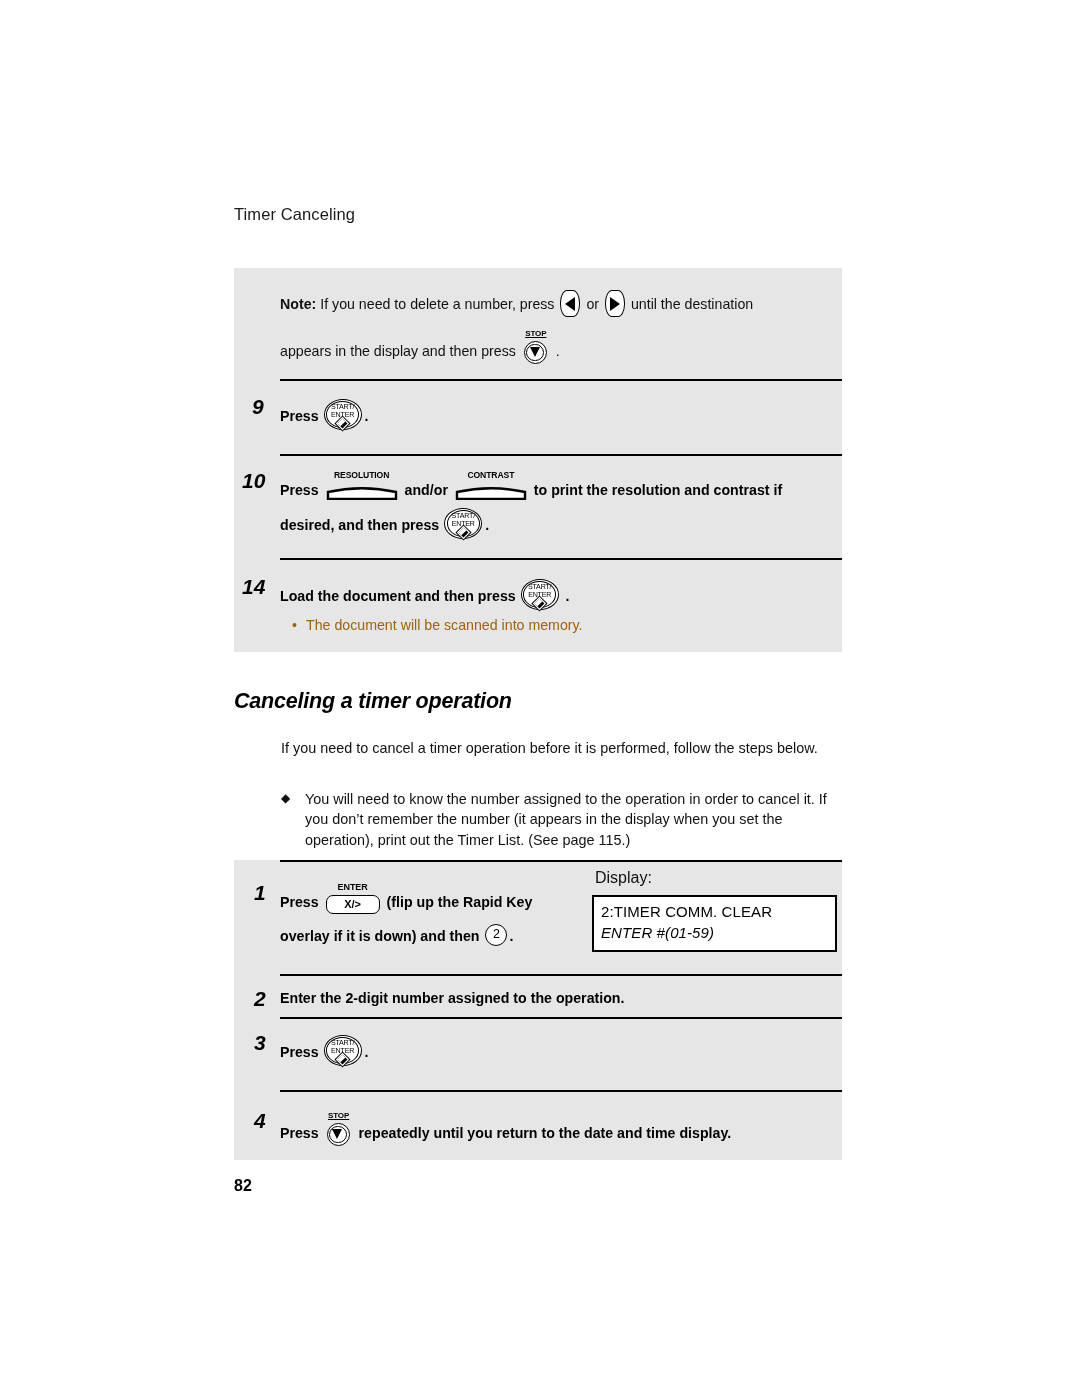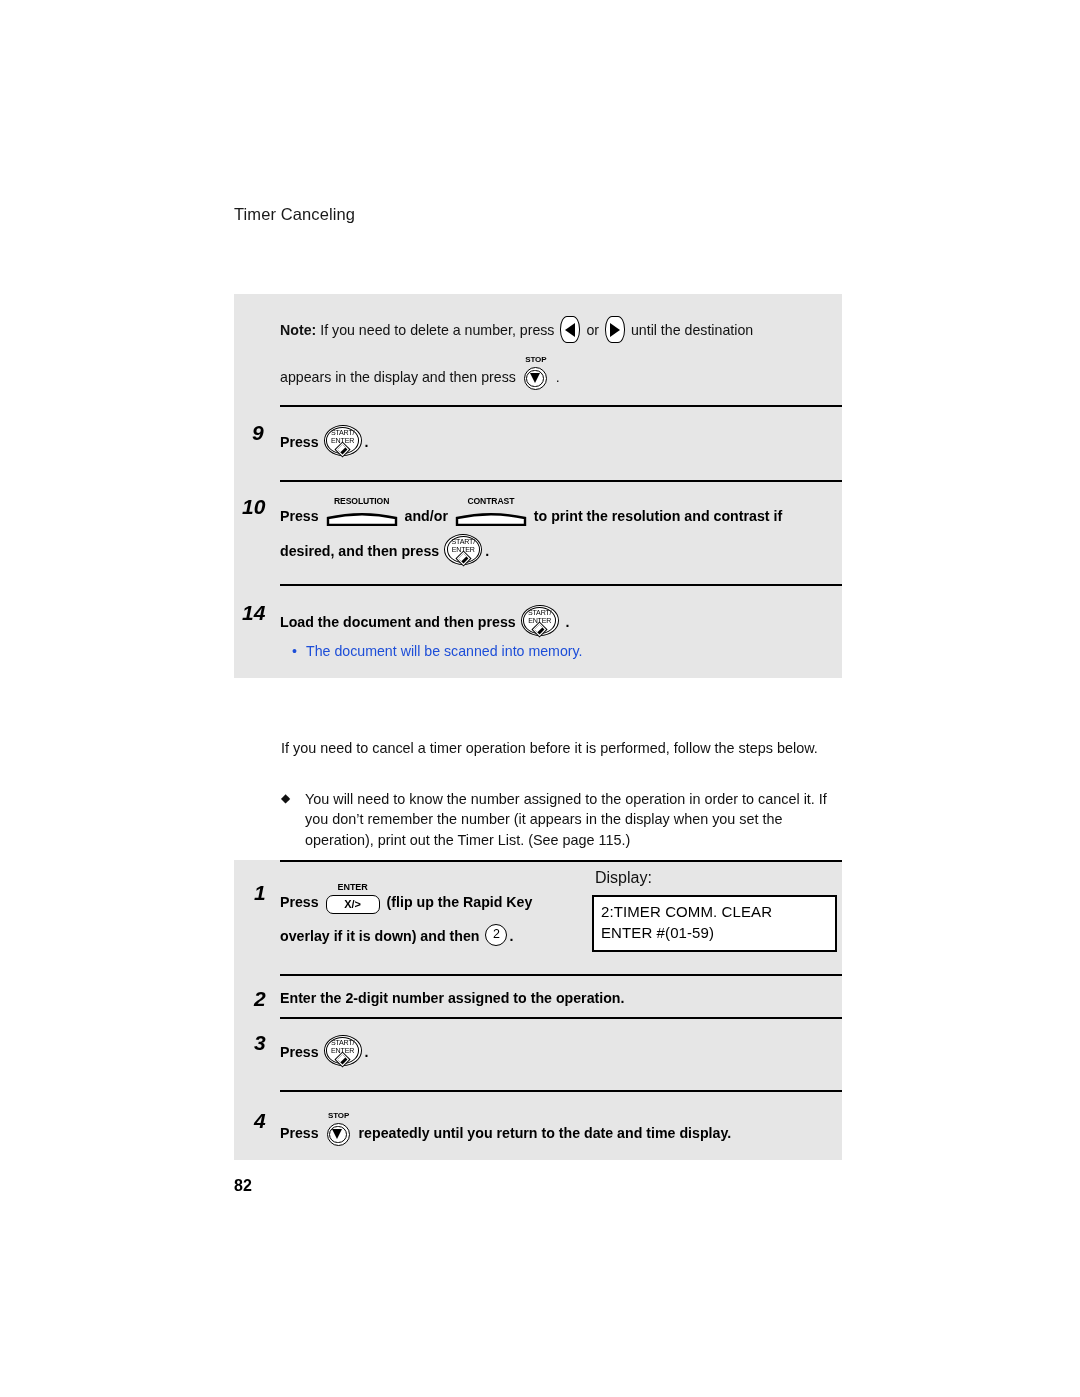--- a/index.html
+++ b/index.html
@@ -34,21 +34,21 @@
     color: #1a1a1a;
   }
 
   
   .panel {
     position: absolute;
     background: #e6e6e6;
     left: 234px;
     width: 608px;
   }
-  #panel-top  { top: 294px;  height: 384px; }
+  #panel-top  { top: 268px;  height: 384px; }
   #panel-bot  { top: 860px;  height: 300px; }
 
   .divider {
     position: absolute;
     left: 46px;
     right: 0px;
     height: 0;
     border-top: 2.6px solid #000;
   }
 
@@ -76,21 +76,21 @@
   .note-body {
     position: absolute;
     font-size: 14.2px;
     line-height: 1.1;
     color: #111;
   }
 
   .bullet-line {
     position: absolute;
     font-size: 14.2px;
-    color: #1d4ed8;
+    color: #a16207;
   }
   .bullet-dot {
     display: inline-block;
     width: 14px;
   }
 
   
   .k { display: inline-block; vertical-align: middle; position: relative; }
 
   
@@ -152,20 +152,21 @@
   .key-stop .lbl {
     position: absolute;
     left: 0; top: -1px; width: 28px;
     text-align: center;
     font-size: 8px;
     font-weight: bold;
     font-style: normal;
     letter-spacing: -0.1px;
     line-height: 1;
     color: #000;
+    text-decoration: underline;
   }
   .key-stop .outer {
     position: absolute; left: 2px; top: 10px;
     width: 23px; height: 23px;
     border: 1.5px solid #000;
     border-radius: 50%;
     background: #fff;
     box-sizing: border-box;
   }
   .key-stop .inner {
@@ -360,21 +361,21 @@
   }
   .lcd-line {
     position: absolute;
     left: 7px;
     font-size: 15px;
     letter-spacing: 0.1px;
     color: #000;
     white-space: nowrap;
   }
   .lcd-line.l1 { top: 6px; }
-  .lcd-line.l2 { top: 27px; }
+  .lcd-line.l2 { top: 27px; font-style: italic; }
 
   
   .page-number {
     position: absolute;
     left: 234px;
     top: 1177px;
     font-size: 16px;
     font-weight: bold;
     color: #000;
   }
@@ -482,20 +483,21 @@
         </span>
         <span>.</span>
       </div>
       <div class="bullet-line" style="left:58px; top:53px; width:520px;">
         <span class="bullet-dot">•</span><span>The document will be scanned into memory.</span>
       </div>
     </div>
 
   </div>
 
+  <div class="section-heading">Canceling a timer operation</div>
 
   <div class="intro">If you need to cancel a timer operation before it is performed, follow the steps below.</div>
 
   <div class="diamond-item">
     <span class="dia-mark">◆</span>
     <span class="dia-text">You will need to know the number assigned to the operation in order to cancel it. If you don’t remember the number (it appears in the display when you set the operation), print out the Timer List. (See page 115.)</span>
   </div>
 
   <div class="panel" id="panel-bot">
 

